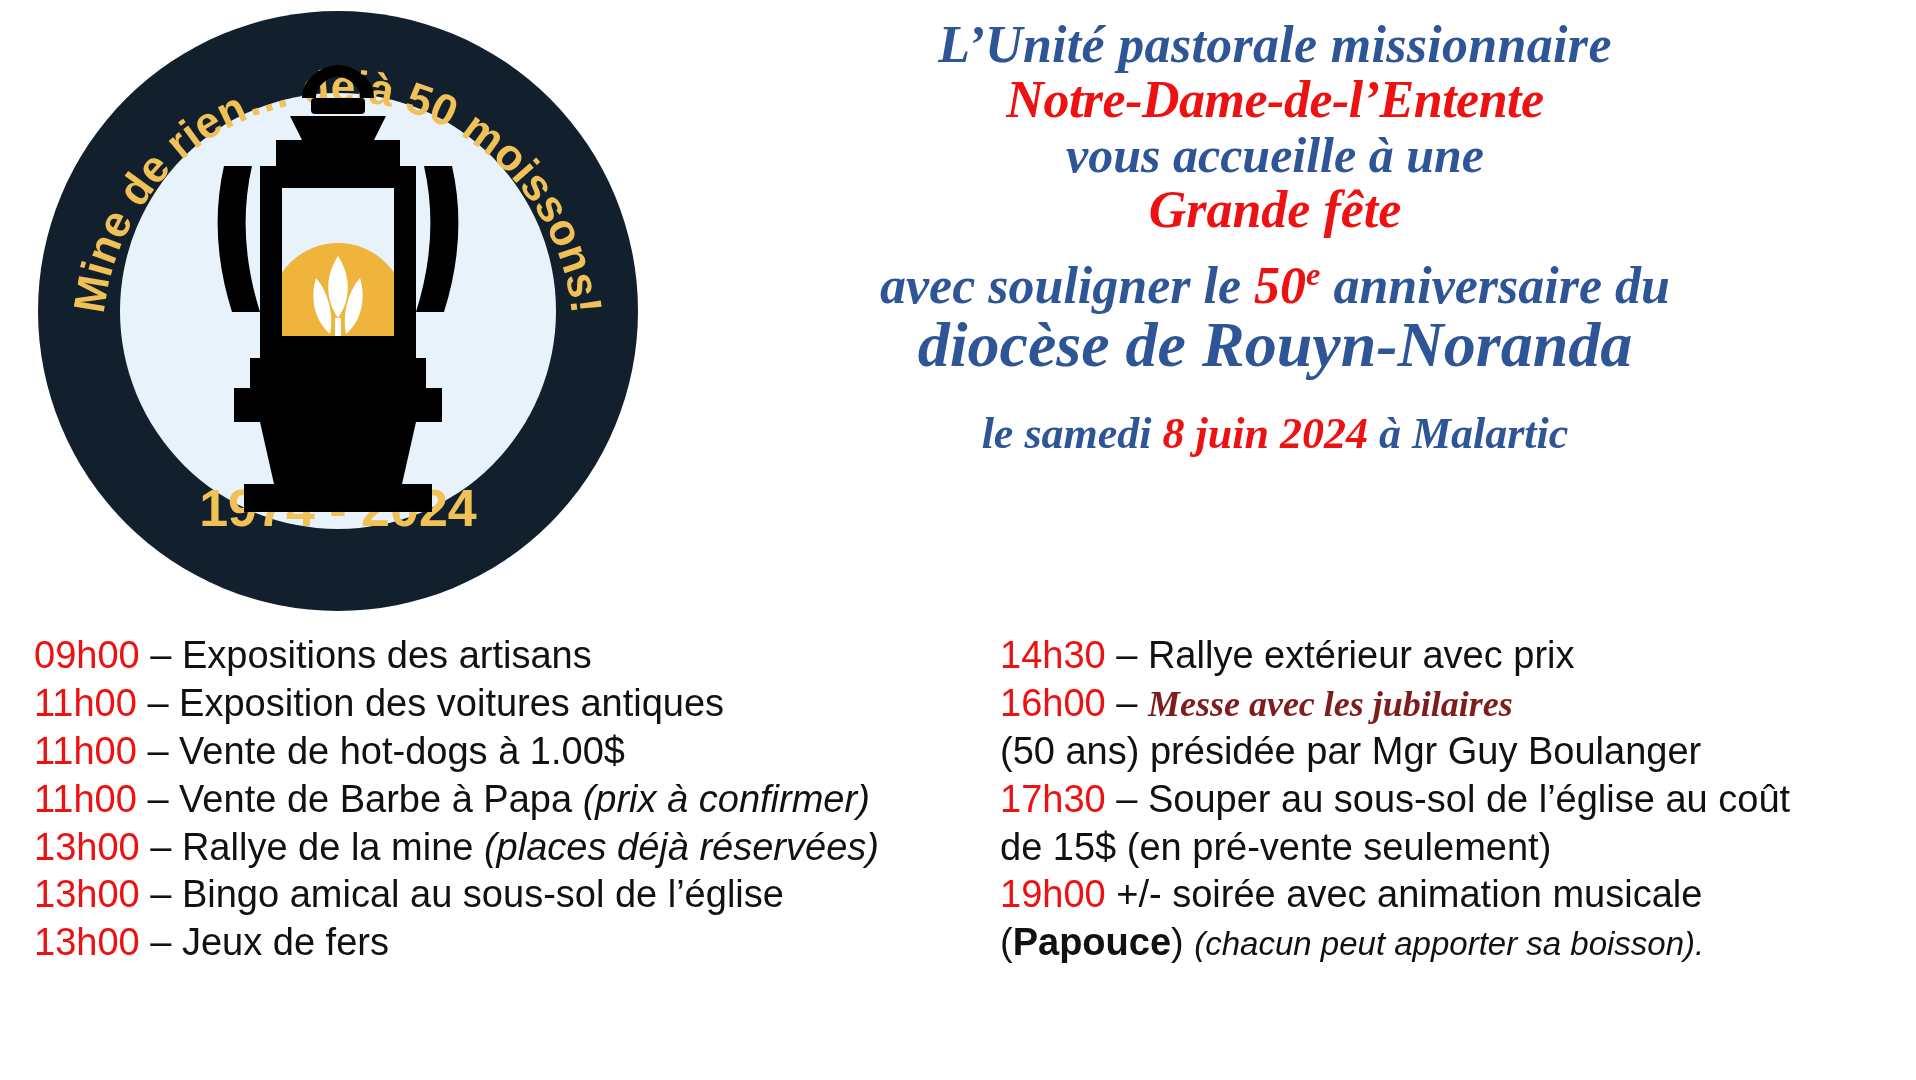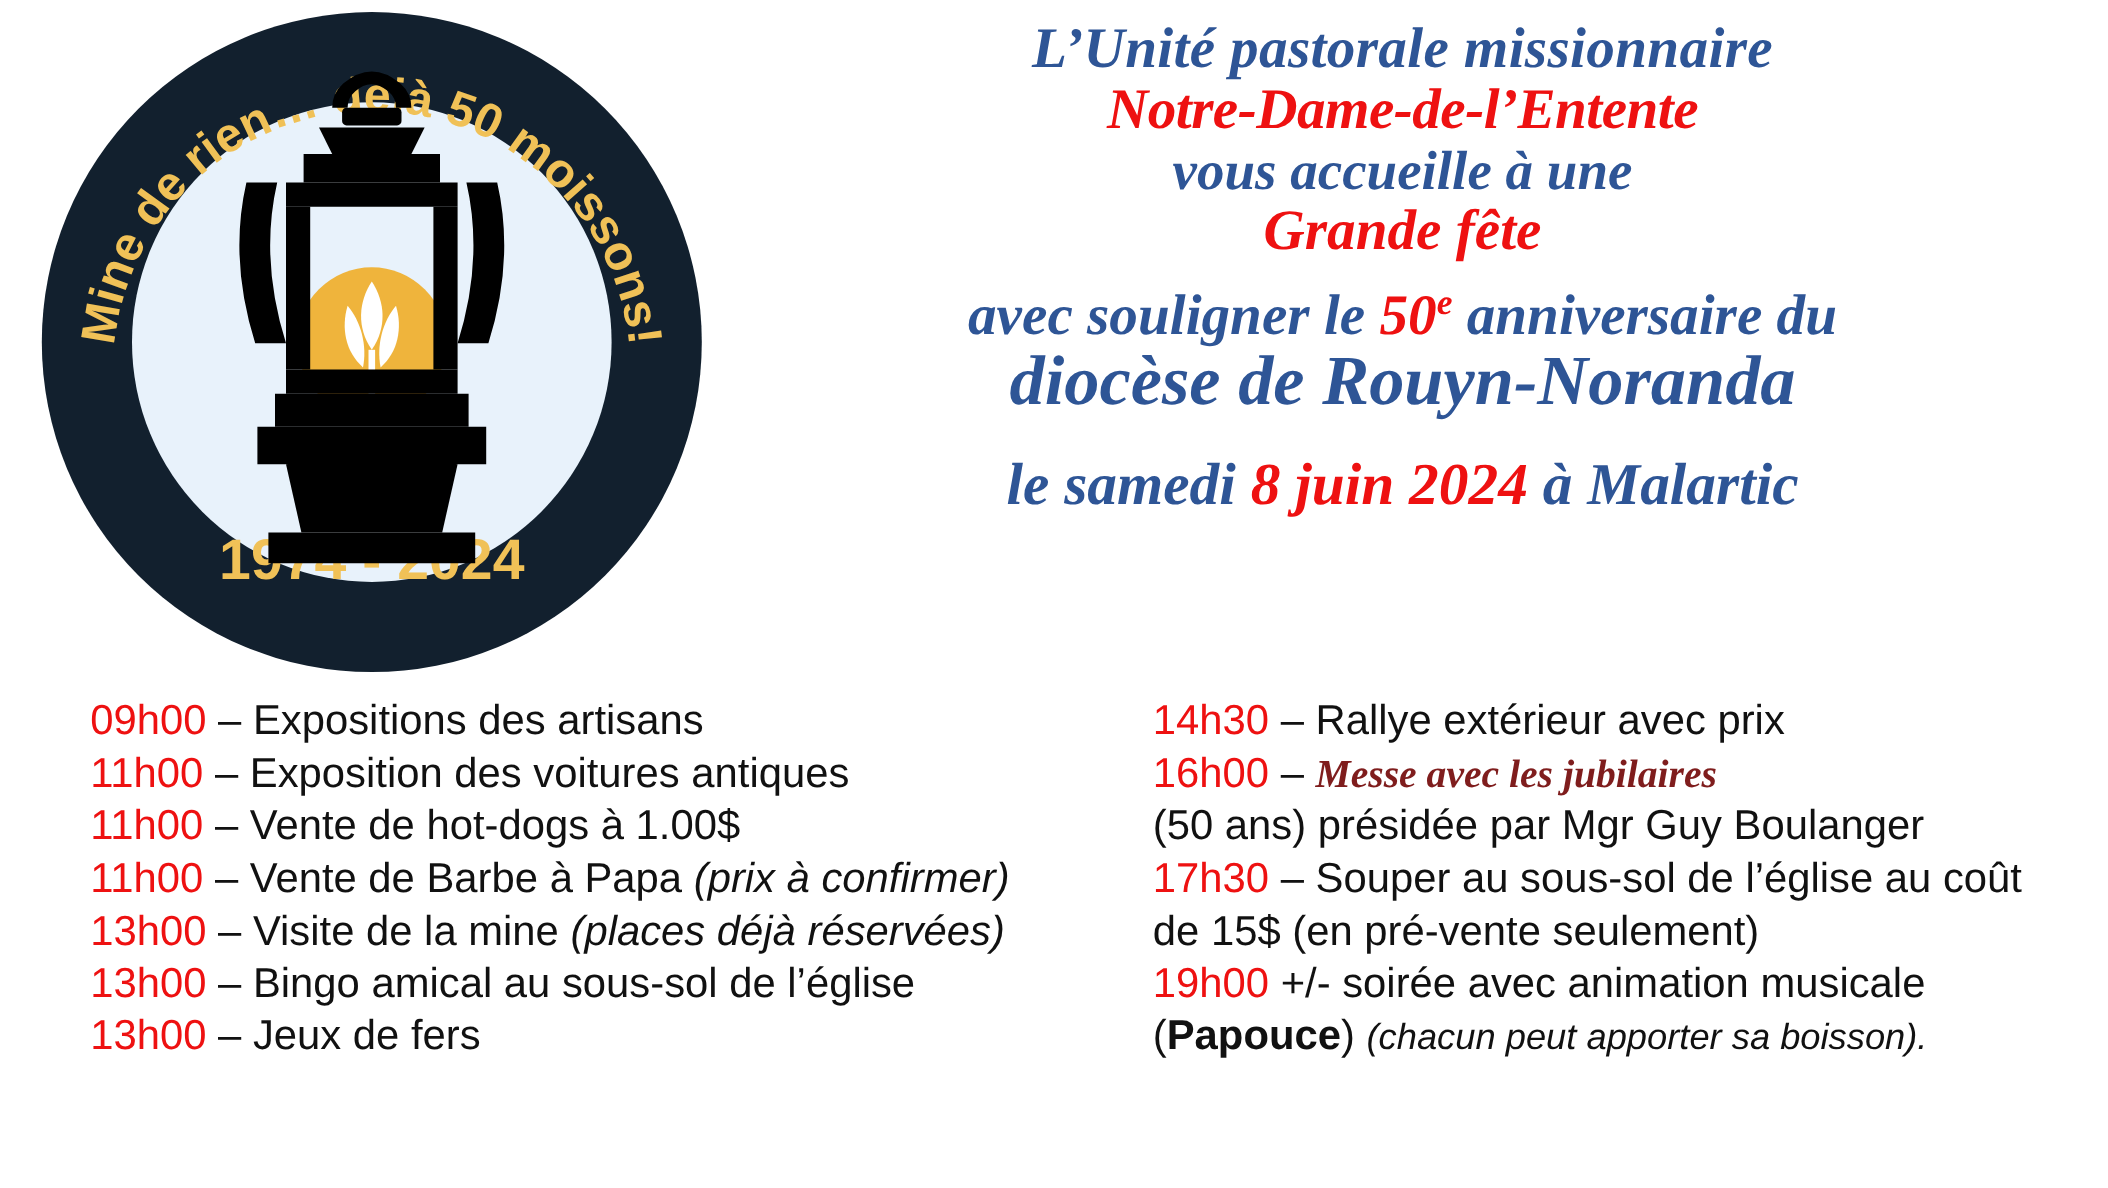--- a/index.html
+++ b/index.html
@@ -54,34 +54,33 @@
   .blue { color: #2e5596; }
   .red  { color: #ee1111; }
 
   .l1 { font-size: 52px; letter-spacing: 0.3px; margin-top: 8px; }
   .l2 { font-size: 52px; margin-top: 2px; letter-spacing: -0.5px; }
   .l3 { font-size: 50px; margin-top: 4px; }
   .l4 { font-size: 52px; margin-top: 2px; }
   .l5 { font-size: 52px; margin-top: 22px; }
   .l5 sup { font-size: 0.62em; vertical-align: super; }
   .l6 { font-size: 64px; margin-top: 0px; }
-  .l7 { font-size: 54px; margin-top: 34px; }
+  .l7 { font-size: 44px; margin-top: 34px; }
 
   
   .schedule {
     position: absolute;
     left: 0;
     top: 632px;
     width: 1916px;
     height: 448px;
   }
   .col {
     position: absolute;
     top: 0;
-    margin-left: 48px;
   }
   .col-left  { left: 34px;  width: 960px; }
   .col-right { left: 1000px; width: 900px; }
 
   .row {
     font-family: "Liberation Sans", sans-serif;
     font-size: 38px;
     line-height: 1.26;
     color: #111111;
     white-space: nowrap;
@@ -177,21 +176,21 @@
     <div class="l7 blue"><span>le samedi </span><span class="red">8 juin 2024</span><span> à Malartic</span></div>
   </div>
 </div>
 
 <div class="schedule">
   <div class="col col-left" id="colLeft">
       <div class="row"><span class="time">09h00</span><span> – </span><span>Expositions des artisans</span></div>
       <div class="row"><span class="time">11h00</span><span> – </span><span>Exposition des voitures antiques</span></div>
       <div class="row"><span class="time">11h00</span><span> – </span><span>Vente de hot-dogs à 1.00$</span></div>
       <div class="row"><span class="time">11h00</span><span> – </span><span>Vente de Barbe à Papa </span><span class="it">(prix à confirmer)</span></div>
-      <div class="row"><span class="time">13h00</span><span> – </span><span>Visite de la mine </span><span class="it">(places déjà réservées)</span></div>
+      <div class="row"><span class="time">13h00</span><span> – </span><span>Rallye de la mine </span><span class="it">(places déjà réservées)</span></div>
       <div class="row"><span class="time">13h00</span><span> – </span><span>Bingo amical au sous-sol de l’église</span></div>
       <div class="row"><span class="time">13h00</span><span> – </span><span>Jeux de fers</span></div>
     </div>
   <div class="col col-right" id="colRight">
       <div class="row"><span class="time">14h30</span><span> – </span><span>Rallye extérieur avec prix</span></div>
       <div class="row"><span class="time">16h00</span><span> – </span><span class="messe">Messe avec les jubilaires</span></div>
       <div class="row"><span>(50 ans) présidée par Mgr Guy Boulanger</span></div>
       <div class="row"><span class="time">17h30</span><span> – </span><span>Souper au sous-sol de l’église au coût</span></div>
       <div class="row"><span>de 15$ (en pré-vente seulement)</span></div>
       <div class="row"><span class="time">19h00</span><span> </span><span>+/- soirée avec animation musicale</span></div>

